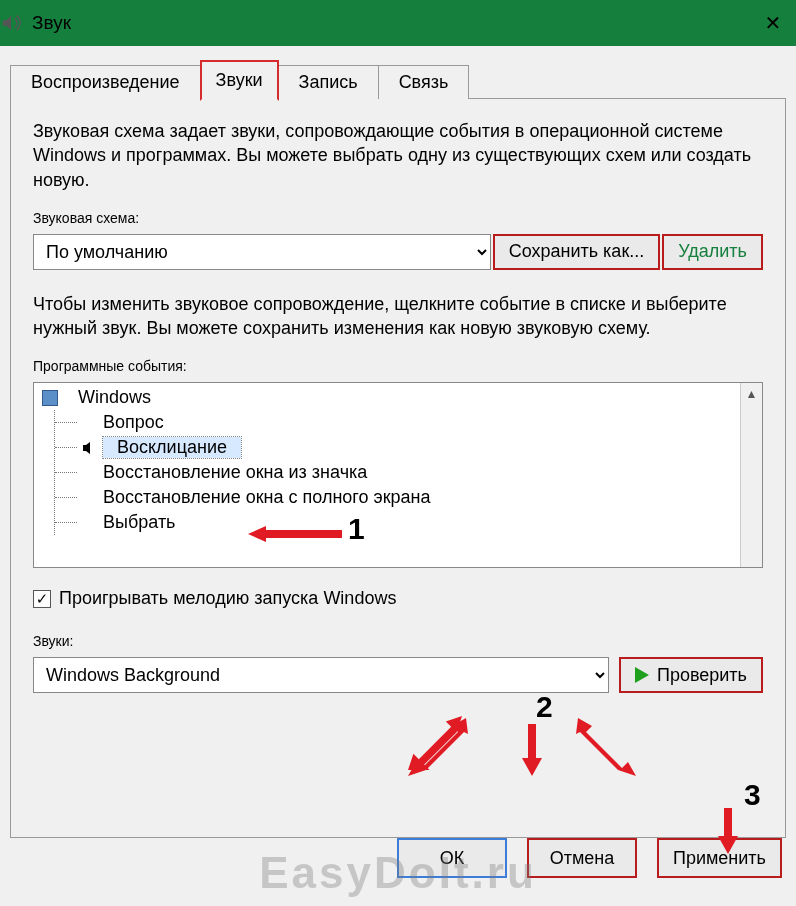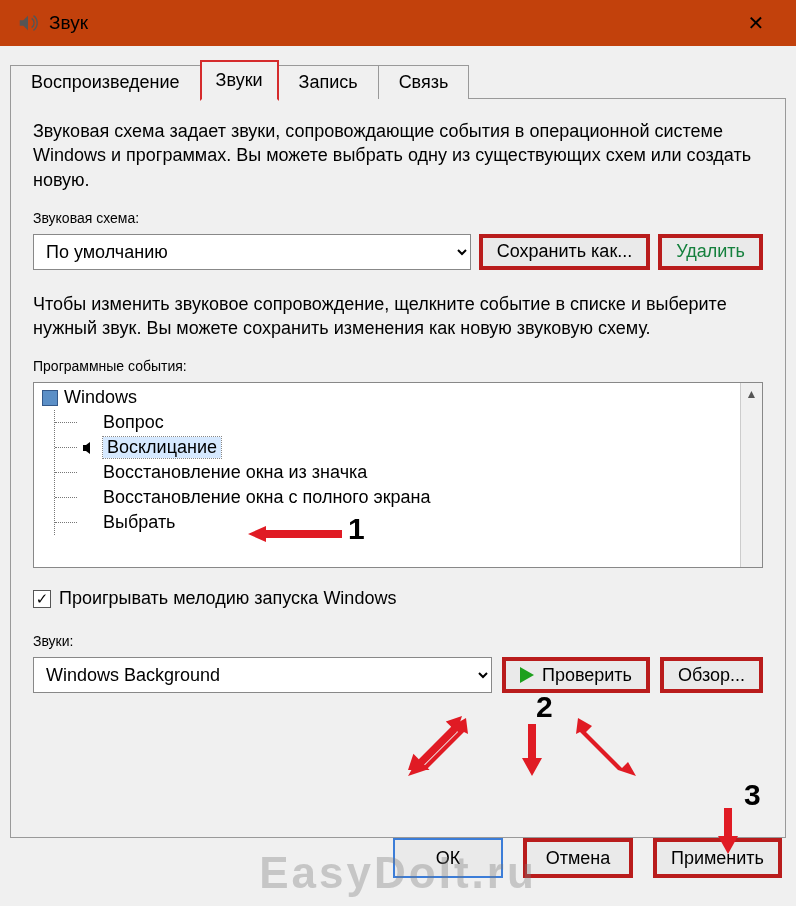--- a/index.html
+++ b/index.html
@@ -1,45 +1,45 @@
 <!DOCTYPE html>
 <html><head>
   <meta charset="utf-8">
   <style>
     * { box-sizing: border-box; font-family: 'Segoe UI', Tahoma, sans-serif; }
     body { margin: 0; background: #f0f0f0; width: 796px; height: 906px; overflow: hidden; position: relative; }
-    .titlebar { height: 46px; display: flex; align-items: center; padding: 0 17px; background: #c2410c; }
+    .titlebar { height: 46px; display: flex; align-items: center; padding: 0 0; background: #15803d; }
     .title-icon { width: 22px; height: 22px; margin-right: 10px; }
     .title-text { font-size: 19px; flex: 1; }
     .close-btn { width: 46px; height: 46px; display: flex; align-items: center; justify-content: center; font-size: 20px; cursor: pointer; }
     .tabs { margin: 14px 10px 0 10px; position: relative; }
     .tabrow { display: flex; align-items: flex-end; position: relative; z-index: 2; }
     .tab { padding: 6px 20px; border: 1px solid #999; border-bottom: none; background: #f0f0f0; font-size: 18px; cursor: pointer; position: relative; margin-right: -1px; }
     .tab.active { background: #f0f0f0; z-index: 3; padding: 8px 14px; border: 2px solid #d52b2c; border-bottom: 2px solid #f0f0f0; margin-bottom: -2px; }
     .tabpanel { border: 1px solid #999; background: #f0f0f0; padding: 20px 22px; margin-top: -1px; position: relative; z-index: 1; min-height: 740px;}
     .desc { font-size: 18px; line-height: 1.35; margin-bottom: 18px; }
     .label { font-size: 14px; margin-bottom: 8px; }
-    .row { display: flex; gap: 8px; align-items: center; margin-bottom: 22px; }
+    .row { display: flex; gap: 2px; align-items: center; margin-bottom: 22px; }
     select, .select-like { height: 36px; border: 1px solid #888; background: #fff; font-size: 18px; padding: 0 8px; }
-    .btn { height: 36px; padding: 0 14px; border: 4px solid #b91c1c; background: #eaeaea; font-size: 18px; cursor: pointer; display: flex; align-items: center; justify-content: center; }
+    .btn { height: 36px; padding: 0 14px; border: 2px solid #b91c1c; background: #eaeaea; font-size: 18px; cursor: pointer; display: flex; align-items: center; justify-content: center; }
     .btn:disabled, .btn.disabled { color: #15803d; }
     .select-scheme { flex: 1; min-width: 310px; }
     .events-box { border: 1px solid #888; background: #fff; height: 186px; display: flex; margin-bottom: 20px; }
     .events-content { flex: 1; padding: 4px 8px; overflow: hidden; }
     .scrollbar { width: 22px; background: #f0f0f0; border-left: 1px solid #ccc; position: relative; }
     .scrollbtn { height: 22px; display: flex; align-items: center; justify-content: center; font-size: 12px; color: #555; cursor: pointer;}
     .scroll-track { position:absolute; top:22px; bottom:0; left:0; right:0; background:#f0f0f0;}
     .tree-root { font-size: 18px; }
-    .tree-root-row { display: flex; align-items: center; gap: 6px; margin-bottom: 2px;}
+    .tree-root-row { display: flex; align-items: center; gap: 20px; margin-bottom: 2px;}
     .win-icon { width:16px; height:16px; background:#5b8fc7; border:1px solid #33588a;}
     .tree-children { margin-left: 12px; border-left: 1px dotted #777; padding-left: 0; }
     .tree-item { display: flex; align-items: center; padding: 2px 0 2px 0; position: relative;}
     .tree-item::before { content:''; width:22px; height:1px; border-top:1px dotted #777; margin-right:4px;}
     .tree-item .spk { width:18px; display:inline-flex; margin-right:4px;}
-    .tree-item.selected .itxt { background:#d6e9ff; outline:1px dotted #888; padding:0 4px;}
+    .tree-item.selected .itxt { background:#d6e9ff; outline:1px dotted #888; padding:0 14px;}
     .checkbox-row { display:flex; align-items:center; gap:8px; font-size:18px; margin-bottom:24px;}
     .chk { width:18px; height:18px; border:1px solid #555; background:#fff; display:inline-flex; align-items:center; justify-content:center; font-size:15px;}
     .sounds-row { display:flex; gap:10px; align-items:center; }
     .sounds-select { flex:1; }
     .play-icon { display:inline-block; width:0; height:0; border-left:14px solid #1ea01e; border-top:8px solid transparent; border-bottom:8px solid transparent; margin-right:8px;}
     .bottom-buttons { position:absolute; bottom:28px; right:14px; display:flex; gap:20px; }
     .bottom-buttons .btn { min-width:110px; height:40px;}
     .btn.default { border:2px solid #3c7dd8; }
     
     .anno { position:absolute; font-size:30px; font-weight:bold; color:#000; pointer-events:none; z-index:50;}
@@ -131,21 +131,20 @@
 
     <div class="label">Звуки:</div>
     <div class="sounds-row">
       <select class="sounds-select">
         <option>Windows Background</option>
       </select>
       <button class="btn">
         <span class="play-icon"></span>
         <span>Проверить</span>
       </button>
-      <button class="btn">Обзор...</button>
     </div>
   </div>
 </div>
 
 <div class="bottom-buttons">
   <button class="btn default">ОК</button>
   <button class="btn">Отмена</button>
   <button class="btn">Применить</button>
 </div>
 

